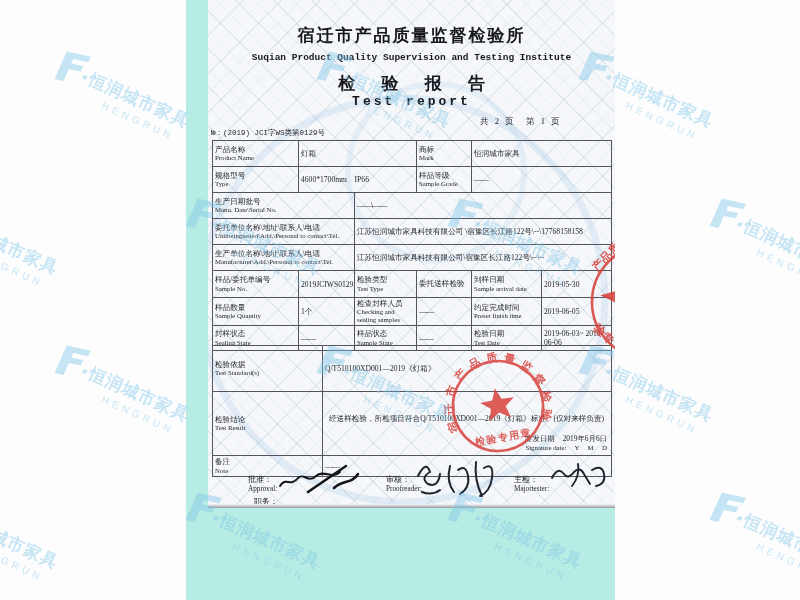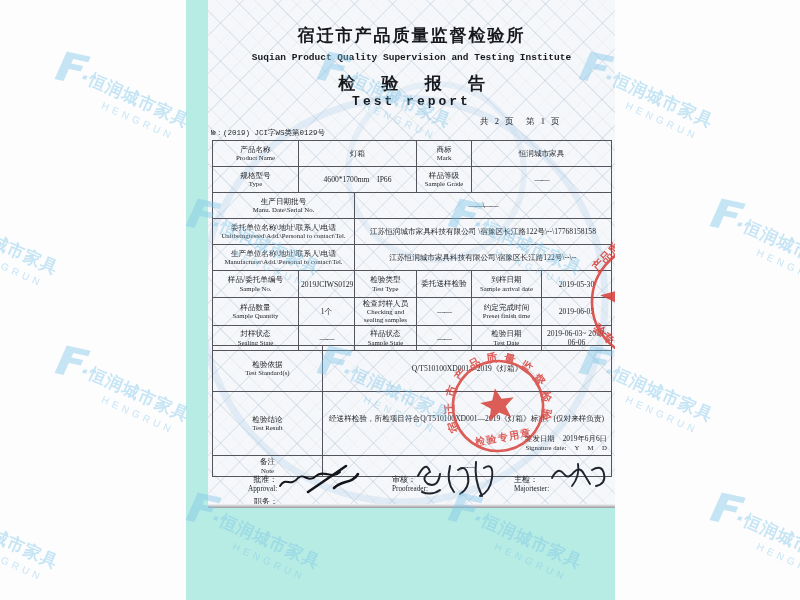--- a/index.html
+++ b/index.html
@@ -31,21 +31,21 @@
            font-family:"Liberation Mono","DejaVu Sans Mono",monospace; }
   #pages { position:absolute; left:272px; top:116px; font-size:8.5px; letter-spacing:2px; color:#1f2126; }
   #repno { position:absolute; left:3px;  top:128px; font-size:7.5px; color:#1f2126;
            font-family:"Liberation Mono","DejaVu Sans Mono",monospace; }
 
   
   table { border-collapse:collapse; table-layout:fixed; position:absolute; left:4px;
           color:#1f2126; }
   #tblA { top:140px; width:399px; }
   #tblB { top:345px; width:399px; }
-  td { border:1px solid #53545c; text-align:center; vertical-align:middle;
+  td { border:1px solid #53545c; vertical-align:middle;
        padding:1px 2px; overflow:hidden; }
   .zh { font-size:7.6px; line-height:1.25; }
   .en { font-size:6.8px; line-height:1.15; }
   .val { font-size:7.6px; }
   .dash { font-size:8px; letter-spacing:-1px; }
 
   
   #resultCell { position:relative; vertical-align:top; text-align:left; }
   #resultText { position:absolute; top:22px; left:6px; right:4px; font-size:7.6px; }
   #signBlock { position:absolute; right:4px; bottom:3px; font-size:7.4px; text-align:right; }
@@ -257,36 +257,36 @@
       <text x="60" y="95" text-anchor="middle" fill="#d8423c" font-size="10" letter-spacing="1.5" font-weight="bold" font-family="'Liberation Serif',serif">检验专用章</text>
     </svg>
 
     <svg id="edgeSeal" class="sealsvg" width="130" height="130" viewBox="0 0 130 130">
       <circle cx="65" cy="66" r="57" fill="none" stroke="#d8423c" stroke-width="2.6"></circle>
       <polygon points="46,32 54,52 76,53 59,66 65,87 46,75 28,87 34,66 17,53 39,52" fill="#d8423c" transform="rotate(-12 46 60)"></polygon>
       <text transform="translate(13,36) rotate(-46)" fill="#d8423c" font-size="11.5" font-weight="bold" font-family="'Liberation Serif',serif">产品质</text>
       <text transform="translate(9,93) rotate(42)" fill="#d8423c" font-size="11.5" font-weight="bold" font-family="'Liberation Serif',serif">验专</text>
     </svg>
 
-    <div class="flabel" style="left:40px; top:474px; text-align:right;">
+    <div class="flabel" style="left:40px; top:474px; text-align:left;">
       <span>批准：</span>
       <span class="en">Approval:</span>
     </div>
     <div class="flabel" style="left:46px; top:496px; text-align:center;">
       <span>职务：</span>
       <span class="en">Post:</span>
     </div>
     <div id="postValue">副所长</div>
 
     <svg class="sig" style="left:66px; top:458px;" width="90" height="42">
       <path d="M6,28 C12,18 16,30 24,20 C30,14 34,26 42,18 C50,11 58,22 66,14" fill="none" stroke="#15161c" stroke-width="2" stroke-linecap="round"></path>
       <path d="M34,34 L72,8 M60,30 C68,22 78,26 84,16" fill="none" stroke="#15161c" stroke-width="2.6" stroke-linecap="round"></path>
     </svg>
 
-    <div class="flabel" style="left:178px; top:474px;margin-left:6px;">
+    <div class="flabel" style="left:178px; top:474px;">
       <span>审核：</span>
       <span class="en" style="display:block;">Proofreader:</span>
     </div>
     <svg class="sig" style="left:204px; top:452px;" width="86" height="50">
       <path d="M6,24 Q14,8 18,20 Q8,26 16,32 Q26,36 28,22 M10,40 Q20,44 28,38" fill="none" stroke="#20242e" stroke-width="2" stroke-linecap="round"></path>
       <path d="M38,14 Q34,30 42,40 M46,18 Q54,12 56,24 Q58,36 48,42" fill="none" stroke="#20242e" stroke-width="2" stroke-linecap="round"></path>
       <path d="M64,10 Q62,28 70,44 M72,16 Q82,10 80,26 Q78,40 68,44" fill="none" stroke="#20242e" stroke-width="2" stroke-linecap="round"></path>
     </svg>
 
     <div class="flabel" style="left:306px; top:474px;">

